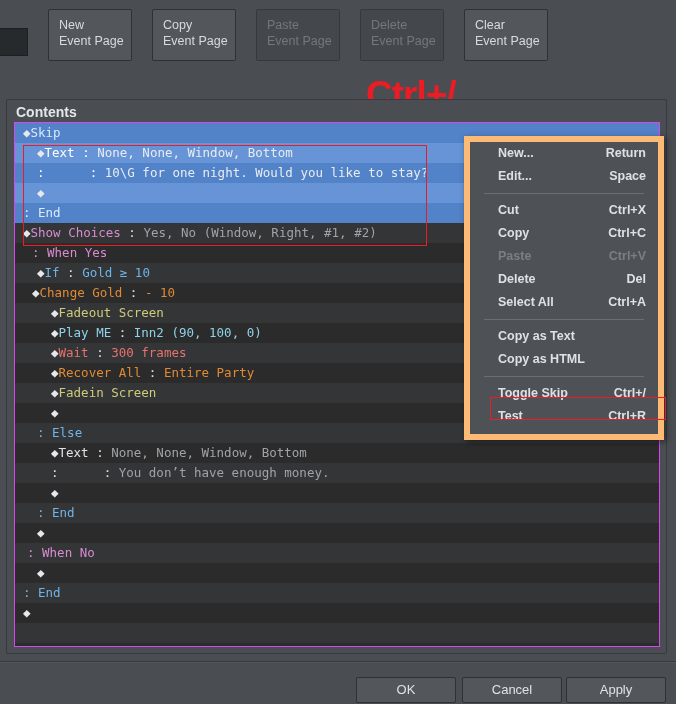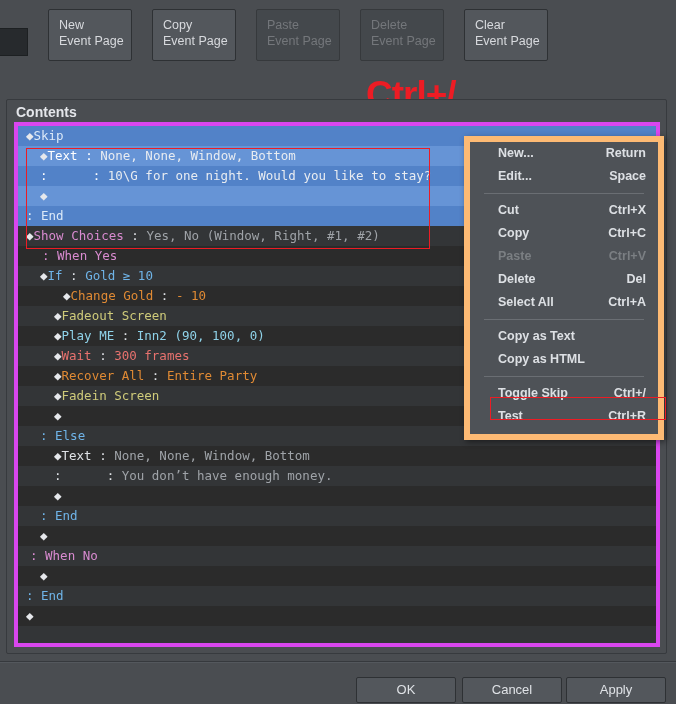--- a/index.html
+++ b/index.html
@@ -37,21 +37,21 @@
   .contents-panel {
     position: absolute; left: 6px; top: 99px; width: 661px; height: 555px;
     background: #4a4d51; border: 1px solid #373a3e; border-radius: 2px;
   }
   .contents-label {
     position: absolute; left: 9px; top: 4px;
     color: #e4e6ea; font-size: 14px; font-weight: bold;
   }
   .list-frame {
     position: absolute; left: 7px; top: 22px; width: 646px; height: 525px;
-    background: #2b2b2b; border: 4px solid #d946ef; overflow: hidden;
+    background: #2b2b2b; border: 1px solid #d946ef; overflow: hidden;
   }
   .list-inner { position: absolute; left: 0; top: 0; width: 646px; }
 
   .row {
     position: relative; height: 20px; line-height: 20px;
     font-family: "DejaVu Sans Mono", monospace; font-size: 12.5px;
     white-space: pre; color: #c9ccd1;
   }
   .row.odd  { background: #2b2b2b; }
   .row.even { background: #333537; }
@@ -148,23 +148,23 @@
   <div class="contents-panel">
     <div class="contents-label">Contents</div>
     <div class="list-frame">
       <div class="list-inner" id="cmd-rows">
           <div class="row odd sel"><span class="txt" style="padding-left: 8px;"><span class="dia">◆</span><span class="c-blue">Skip</span></span></div>
           <div class="row even sel"><span class="txt" style="padding-left: 22px;"><span class="dia">◆</span><span class="c-white">Text</span><span class="c-white"> : </span><span class="c-gray">None, None, Window, Bottom</span></span></div>
           <div class="row odd sel"><span class="txt" style="padding-left: 22px;"><span class="c-white">:      : </span><span class="c-gray">10\G for one night. Would you like to stay?</span></span></div>
           <div class="row even sel"><span class="txt" style="padding-left: 22px;"><span class="dia">◆</span></span></div>
           <div class="row odd sel"><span class="txt" style="padding-left: 8px;"><span class="c-blue">: </span><span class="c-blue">End</span></span></div>
           <div class="row even"><span class="txt" style="padding-left: 8px;"><span class="dia">◆</span><span class="c-pink">Show Choices</span><span class="c-white"> : </span><span class="c-gray">Yes, No (Window, Right, #1, #2)</span></span></div>
-          <div class="row odd"><span class="txt" style="padding-left: 24px;"><span class="c-pink">: </span><span class="c-pink">When Yes</span></span></div>
+          <div class="row odd"><span class="txt" style="padding-left: 17px;"><span class="c-pink">: </span><span class="c-pink">When Yes</span></span></div>
           <div class="row even"><span class="txt" style="padding-left: 22px;"><span class="dia">◆</span><span class="c-blue">If</span><span class="c-white"> : </span><span class="c-blue">Gold ≥ 10</span></span></div>
-          <div class="row odd"><span class="txt" style="padding-left: 45px;"><span class="dia">◆</span><span class="c-orange">Change Gold</span><span class="c-white"> : </span><span class="c-orange">- 10</span></span></div>
+          <div class="row odd"><span class="txt" style="padding-left: 17px;"><span class="dia">◆</span><span class="c-orange">Change Gold</span><span class="c-white"> : </span><span class="c-orange">- 10</span></span></div>
           <div class="row even"><span class="txt" style="padding-left: 36px;"><span class="dia">◆</span><span class="c-olive">Fadeout Screen</span></span></div>
           <div class="row odd"><span class="txt" style="padding-left: 36px;"><span class="dia">◆</span><span class="c-cyan">Play ME</span><span class="c-white"> : </span><span class="c-cyan">Inn2 (90, 100, 0)</span></span></div>
           <div class="row even"><span class="txt" style="padding-left: 36px;"><span class="dia">◆</span><span class="c-salmon">Wait</span><span class="c-white"> : </span><span class="c-salmon">300 frames</span></span></div>
           <div class="row odd"><span class="txt" style="padding-left: 36px;"><span class="dia">◆</span><span class="c-orange">Recover All</span><span class="c-white"> : </span><span class="c-orange">Entire Party</span></span></div>
           <div class="row even"><span class="txt" style="padding-left: 36px;"><span class="dia">◆</span><span class="c-olive">Fadein Screen</span></span></div>
           <div class="row odd"><span class="txt" style="padding-left: 36px;"><span class="dia">◆</span></span></div>
           <div class="row even"><span class="txt" style="padding-left: 22px;"><span class="c-blue">: </span><span class="c-blue">Else</span></span></div>
           <div class="row odd"><span class="txt" style="padding-left: 36px;"><span class="dia">◆</span><span class="c-white">Text</span><span class="c-white"> : </span><span class="c-gray">None, None, Window, Bottom</span></span></div>
           <div class="row even"><span class="txt" style="padding-left: 36px;"><span class="c-white">:      : </span><span class="c-gray">You don’t have enough money.</span></span></div>
           <div class="row odd"><span class="txt" style="padding-left: 36px;"><span class="dia">◆</span></span></div>

